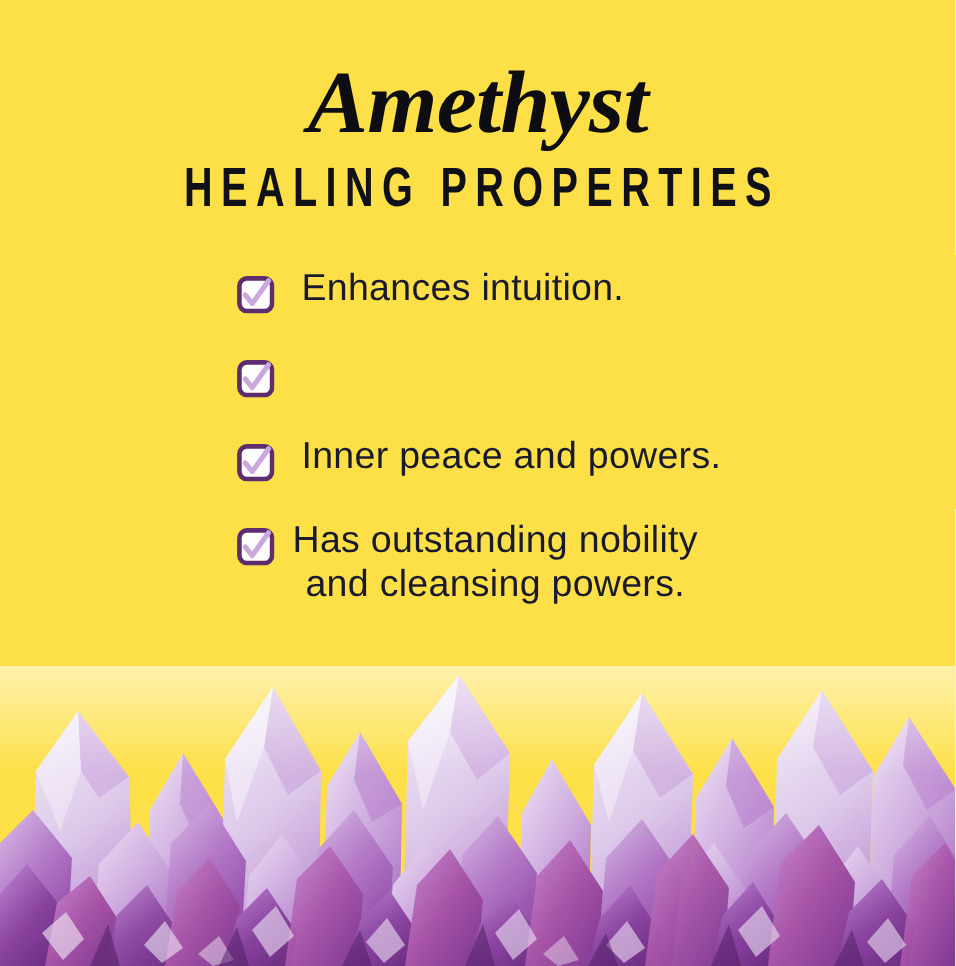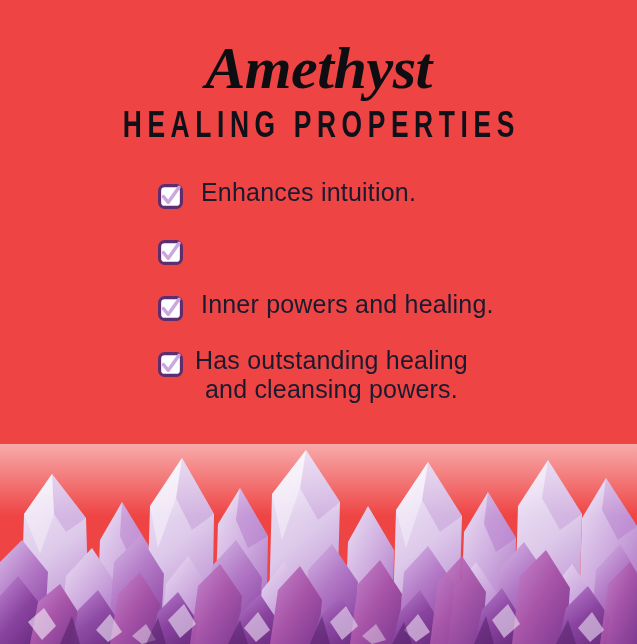--- a/index.html
+++ b/index.html
@@ -13,21 +13,21 @@
     height: 644px;
     overflow: hidden;
     font-family: "Liberation Serif", serif;
     position: relative;
   }
 
   .poster {
     position: relative;
     width: 637px;
     height: 644px;
-    background: #ef4444;
+    background: #fde047;
     overflow: hidden;
   }
 
   
   .header {
     position: absolute;
     top: 0;
     left: 0;
     width: 637px;
     text-align: center;
@@ -160,31 +160,31 @@
       </span>
     </li>
 
     <li class="list-item">
       <span class="checkbox">
         <svg viewBox="0 0 25 25" xmlns="http://www.w3.org/2000/svg">
           <rect x="1.6" y="1.6" width="21.8" height="21.8" rx="5" ry="5" fill="#ffffff" stroke="#5d2d6e" stroke-width="3.1"></rect>
           <path d="M5.5 12.6 L10.2 18.4 L21.0 3.2" fill="none" stroke="#c9a8dd" stroke-width="3.4" stroke-linecap="round" stroke-linejoin="round"></path>
         </svg>
       </span>
-      <span class="item-text">Inner powers and healing.</span>
+      <span class="item-text">Inner peace and powers.</span>
     </li>
 
     <li class="list-item tight">
       <span class="checkbox">
         <svg viewBox="0 0 25 25" xmlns="http://www.w3.org/2000/svg">
           <rect x="1.6" y="1.6" width="21.8" height="21.8" rx="5" ry="5" fill="#ffffff" stroke="#5d2d6e" stroke-width="3.1"></rect>
           <path d="M5.5 12.6 L10.2 18.4 L21.0 3.2" fill="none" stroke="#c9a8dd" stroke-width="3.4" stroke-linecap="round" stroke-linejoin="round"></path>
         </svg>
       </span>
-      <span class="item-text two-line">Has outstanding healing
+      <span class="item-text two-line">Has outstanding nobility
 and cleansing powers.</span>
     </li>
 
 
   </ul>
 
   <div class="crystals">
     <svg viewBox="0 0 637 200" xmlns="http://www.w3.org/2000/svg" preserveAspectRatio="none">
       <defs>
         <linearGradient id="gPale" x1="0" y1="0" x2="0.3" y2="1">

